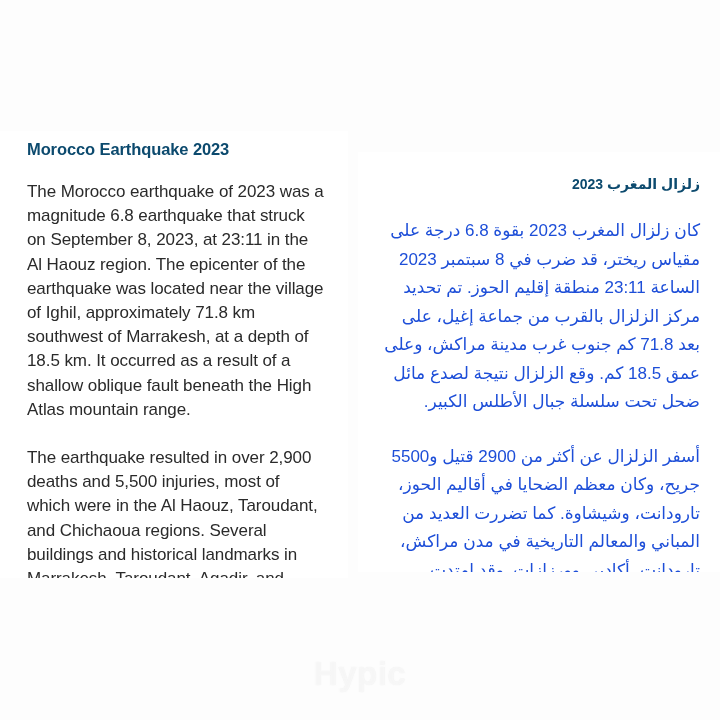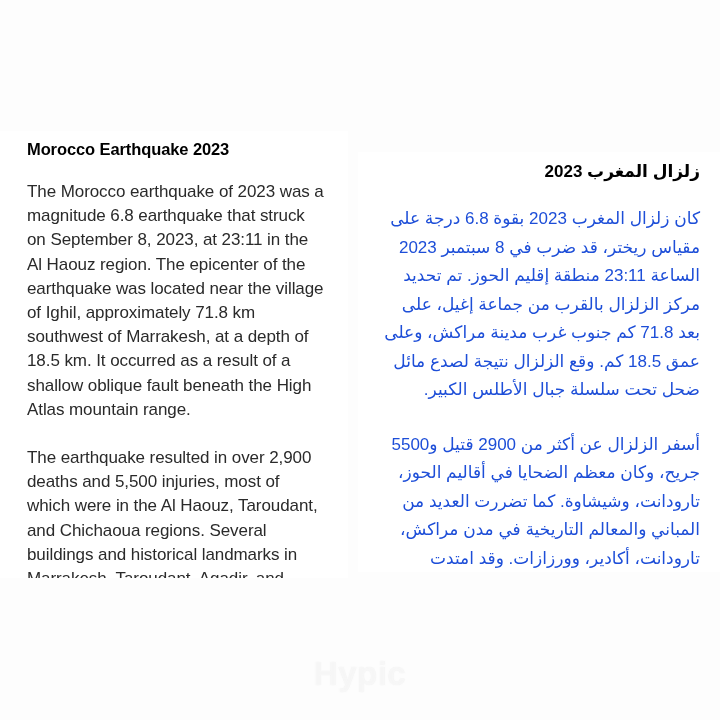--- a/index.html
+++ b/index.html
@@ -50,34 +50,35 @@
     height: 420px;
     padding: 8px 20px 10px 22px;
     text-align: right;
     direction: rtl;
   }
 
   
   .heading {
     font-size: 16.5px;
     font-weight: bold;
-    color: #000000;
+    color: #0c4a6e;
     letter-spacing: -0.1px;
     margin: 0;
   }
 
   #card-en .heading {
     line-height: 21px;
     padding-top: 1px;
   }
 
   #card-ar .heading {
-    font-size: 17px;
+    font-size: 14px;
     line-height: 24px;
     padding-top: 0px;
+    margin-top: 12px;
   }
 
   
   .para {
     font-size: 17px;
     color: #2a2a2a;
     margin: 0;
     word-spacing: 0px;
   }
 

